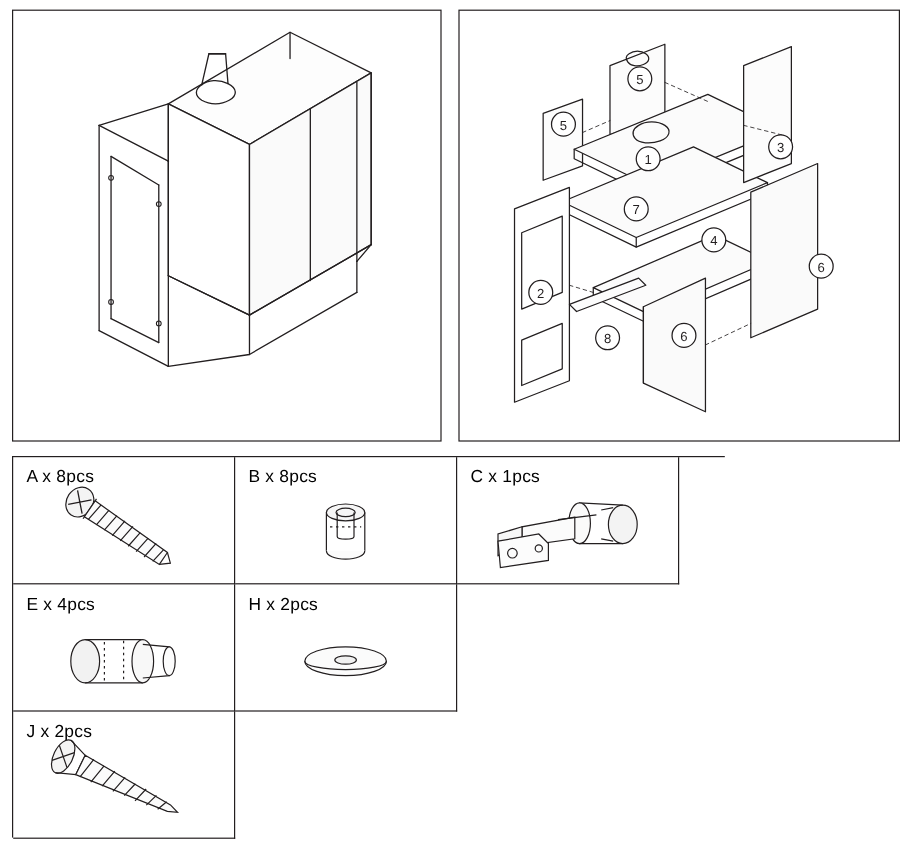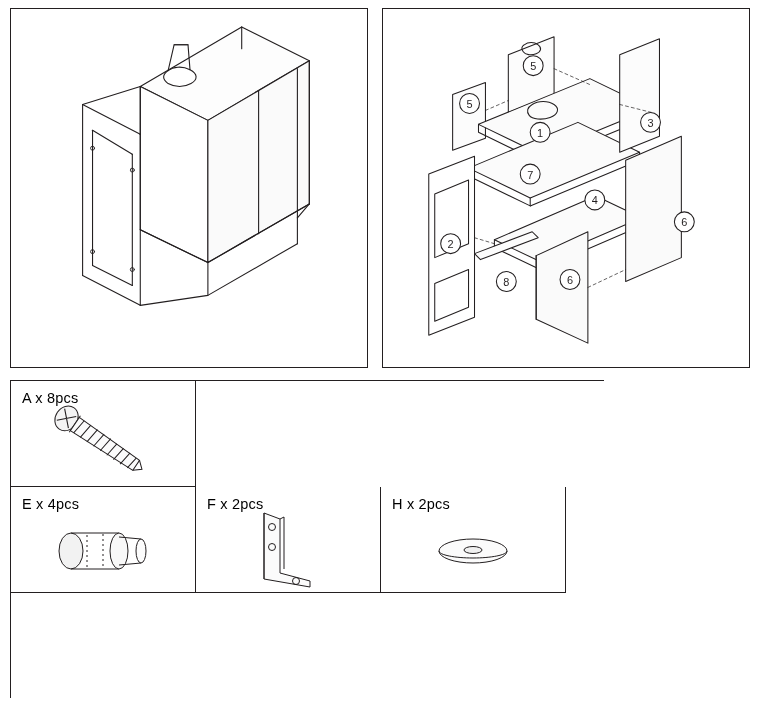--- a/index.html
+++ b/index.html
@@ -233,21 +233,59 @@
               <path d="M41 37 L55 51 M41 51 L55 37" stroke-width="1.1"></path>
               <path d="M58 34 L58 54"></path>
               <path d="M58 36 L132 38 L132 50 L58 52 Z" fill="#fbfbfb"></path>
               <path d="M64 36 L62 52 M72 36 L70 52 M80 36 L78 52 M88 36 L86 52 M96 36 L94 52 M104 37 L102 52 M112 37 L110 52 M120 37 L118 52 M128 38 L126 51"></path>
               <path d="M132 38 L139 44 L132 50"></path>
             </g>
           </svg>
         </div>
       </div>
 
-
+      <div class="part-cell">
+        <div class="part-label">B x 8pcs</div>
+        <div class="part-art">
+          <svg viewBox="0 0 185 88" xmlns="http://www.w3.org/2000/svg" fill="none" stroke="#231f20" stroke-width="1">
+            <g transform="translate(76,18)">
+              <ellipse cx="16" cy="10" rx="16" ry="7" fill="#f6f6f6"></ellipse>
+              <path d="M0 10 L0 42"></path>
+              <path d="M32 10 L32 42"></path>
+              <path d="M0 42 C0 46 7 49 16 49 C25 49 32 46 32 42" fill="#fbfbfb"></path>
+              <ellipse cx="16" cy="10" rx="8" ry="3.5"></ellipse>
+              <path d="M9 10 L9 30 C9 33 23 33 23 30 L23 10"></path>
+              <path d="M3 22 L29 22" stroke-dasharray="2 3"></path>
+            </g>
+          </svg>
+        </div>
+      </div>
+
+      <div class="part-cell">
+        <div class="part-label">C x 1pcs</div>
+        <div class="part-art">
+          <svg viewBox="0 0 185 88" xmlns="http://www.w3.org/2000/svg" fill="none" stroke="#231f20" stroke-width="1">
+            <g transform="translate(24,10)">
+
+              <ellipse cx="114" cy="28" rx="12" ry="16" fill="#f3f3f3"></ellipse>
+              <path d="M114 12 L78 10 L78 44 L114 44"></path>
+              <ellipse cx="78" cy="27" rx="9" ry="17" fill="#fafafa"></ellipse>
+
+              <path d="M74 22 L30 30 L30 46 L74 40 Z" fill="#fbfbfb"></path>
+              <path d="M30 30 L10 36 L10 54 L30 48 Z" fill="#f7f7f7"></path>
+
+              <path d="M10 42 L44 36 L52 44 L52 58 L12 64 Z" fill="#fcfcfc"></path>
+              <circle cx="22" cy="52" r="4"></circle>
+              <circle cx="44" cy="48" r="3"></circle>
+              <path d="M60 24 L92 20"></path>
+              <path d="M96 16 L106 14 M96 40 L106 42"></path>
+            </g>
+          </svg>
+        </div>
+      </div>
 
     </div>
 
     <div class="parts-row">
 
       <div class="part-cell">
         <div class="part-label">E x 4pcs</div>
         <div class="part-art">
           <svg viewBox="0 0 185 88" xmlns="http://www.w3.org/2000/svg" fill="none" stroke="#231f20" stroke-width="1">
             <g transform="translate(46,26)">
@@ -257,52 +295,51 @@
               <ellipse cx="62" cy="20" rx="9" ry="18" fill="#f8f8f8"></ellipse>
               <path d="M62 6 L84 8 L84 32 L62 34"></path>
               <ellipse cx="84" cy="20" rx="5" ry="12" fill="#fcfcfc"></ellipse>
               <path d="M30 4 L30 36" stroke-dasharray="2 3"></path>
               <path d="M46 3 L46 37" stroke-dasharray="2 3"></path>
             </g>
           </svg>
         </div>
       </div>
 
-      <div class="part-cell">
-        <div class="part-label">F x 2pcs</div>
-        <div class="part-art">
-          <svg viewBox="0 0 185 88" xmlns="http://www.w3.org/2000/svg" fill="none" stroke="#231f20" stroke-width="1">
-            <g transform="translate(62,6)">
-              <path d="M6 2 L22 8 L22 62 L52 70 L52 76 L6 68 Z" fill="#fbfbfb"></path>
-              <path d="M22 8 L26 6 L26 58"></path>
-              <circle cx="14" cy="16" r="3.5"></circle>
-              <circle cx="14" cy="36" r="3.5"></circle>
-              <circle cx="38" cy="70" r="3.5"></circle>
-              <path d="M6 2 L6 68"></path>
-            </g>
-          </svg>
-        </div>
-      </div>
 
 
       <div class="part-cell" style="border-right:1.5px solid #231f20;text-decoration:underline;">
         <div class="part-label">H x 2pcs</div>
         <div class="part-art">
           <svg viewBox="0 0 185 88" xmlns="http://www.w3.org/2000/svg" fill="none" stroke="#231f20" stroke-width="1">
             <g transform="translate(92,46)">
               <ellipse cx="0" cy="0" rx="34" ry="12" fill="#fbfbfb"></ellipse>
               <ellipse cx="0" cy="-1" rx="9" ry="3.5" fill="#f0f0f0"></ellipse>
               <path d="M-34 0 C-34 4 -18 7 0 7 C18 7 34 4 34 0"></path>
             </g>
           </svg>
         </div>
       </div>
     </div>
 
     <div class="parts-row">
 
 
+      <div class="part-cell">
+        <div class="part-label">J x 2pcs</div>
+        <div class="part-art">
+          <svg viewBox="0 0 185 88" xmlns="http://www.w3.org/2000/svg" fill="none" stroke="#231f20" stroke-width="1">
+            <g transform="rotate(26 92 44)">
+              <ellipse cx="36" cy="44" rx="8" ry="15" fill="#f4f4f4"></ellipse>
+              <path d="M29 37 L43 51 M29 51 L43 37"></path>
+              <path d="M36 29 L52 35 L52 53 L36 59"></path>
+              <path d="M52 35 L134 41 L142 44 L134 47 L52 53 Z" fill="#fbfbfb"></path>
+              <path d="M60 35 L56 53 M70 36 L66 53 M80 36 L76 52 M90 37 L86 52 M100 38 L96 51 M110 38 L106 51 M120 39 L116 50 M130 40 L126 49"></path>
+            </g>
+          </svg>
+        </div>
+      </div>
 
 
       <div class="part-cell empty"></div>
     </div>
   </div>
 </div>
 
 </body></html>

